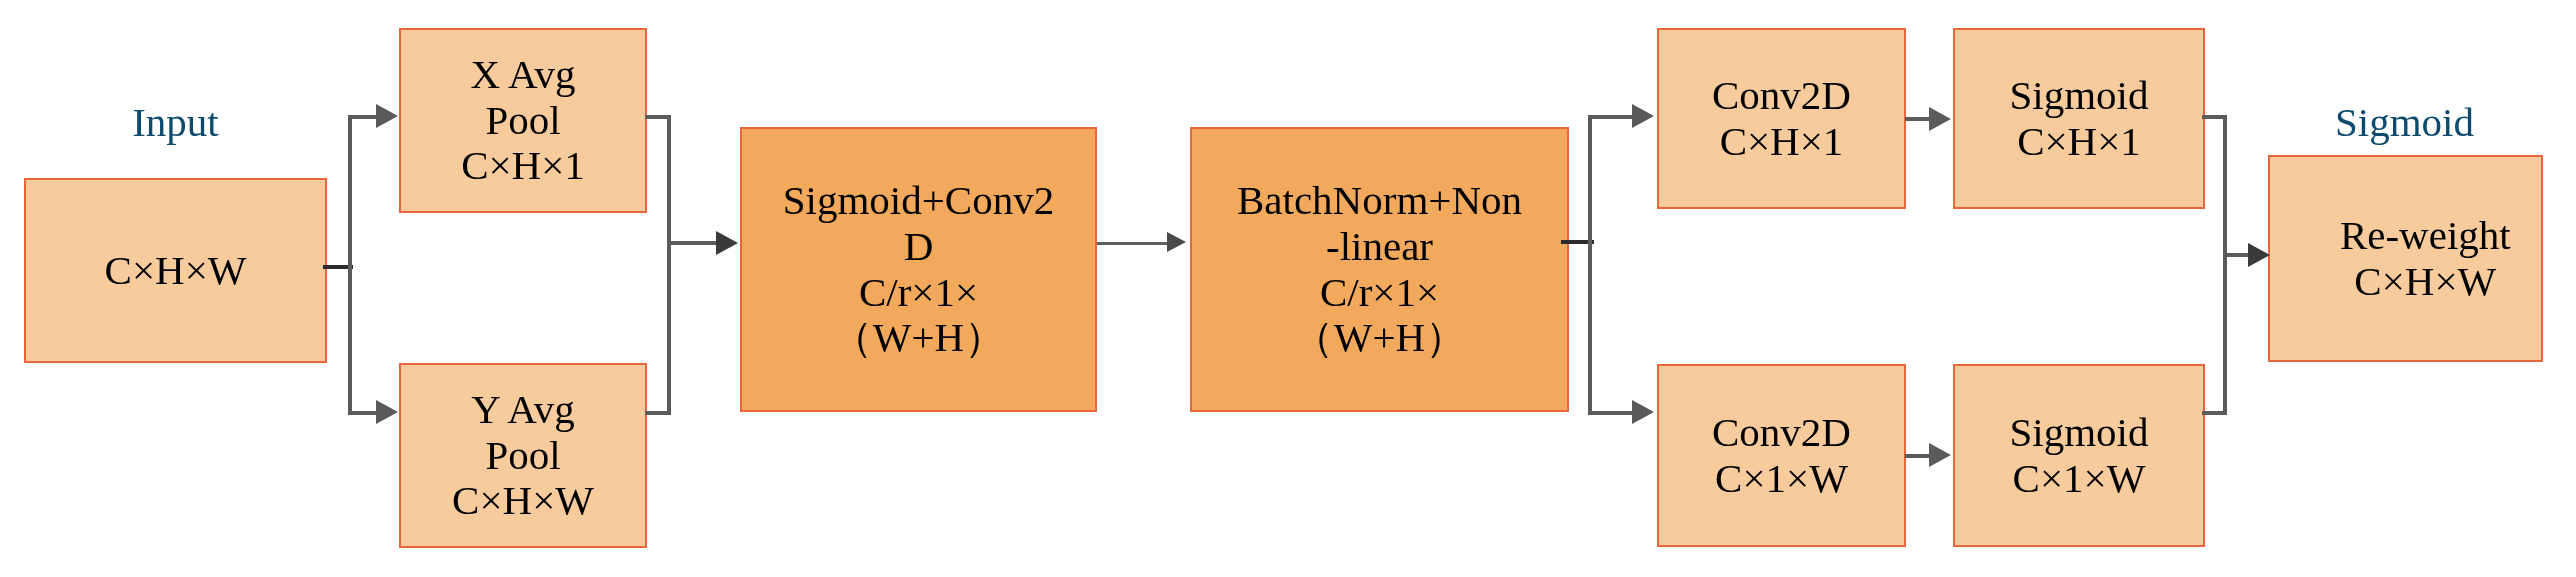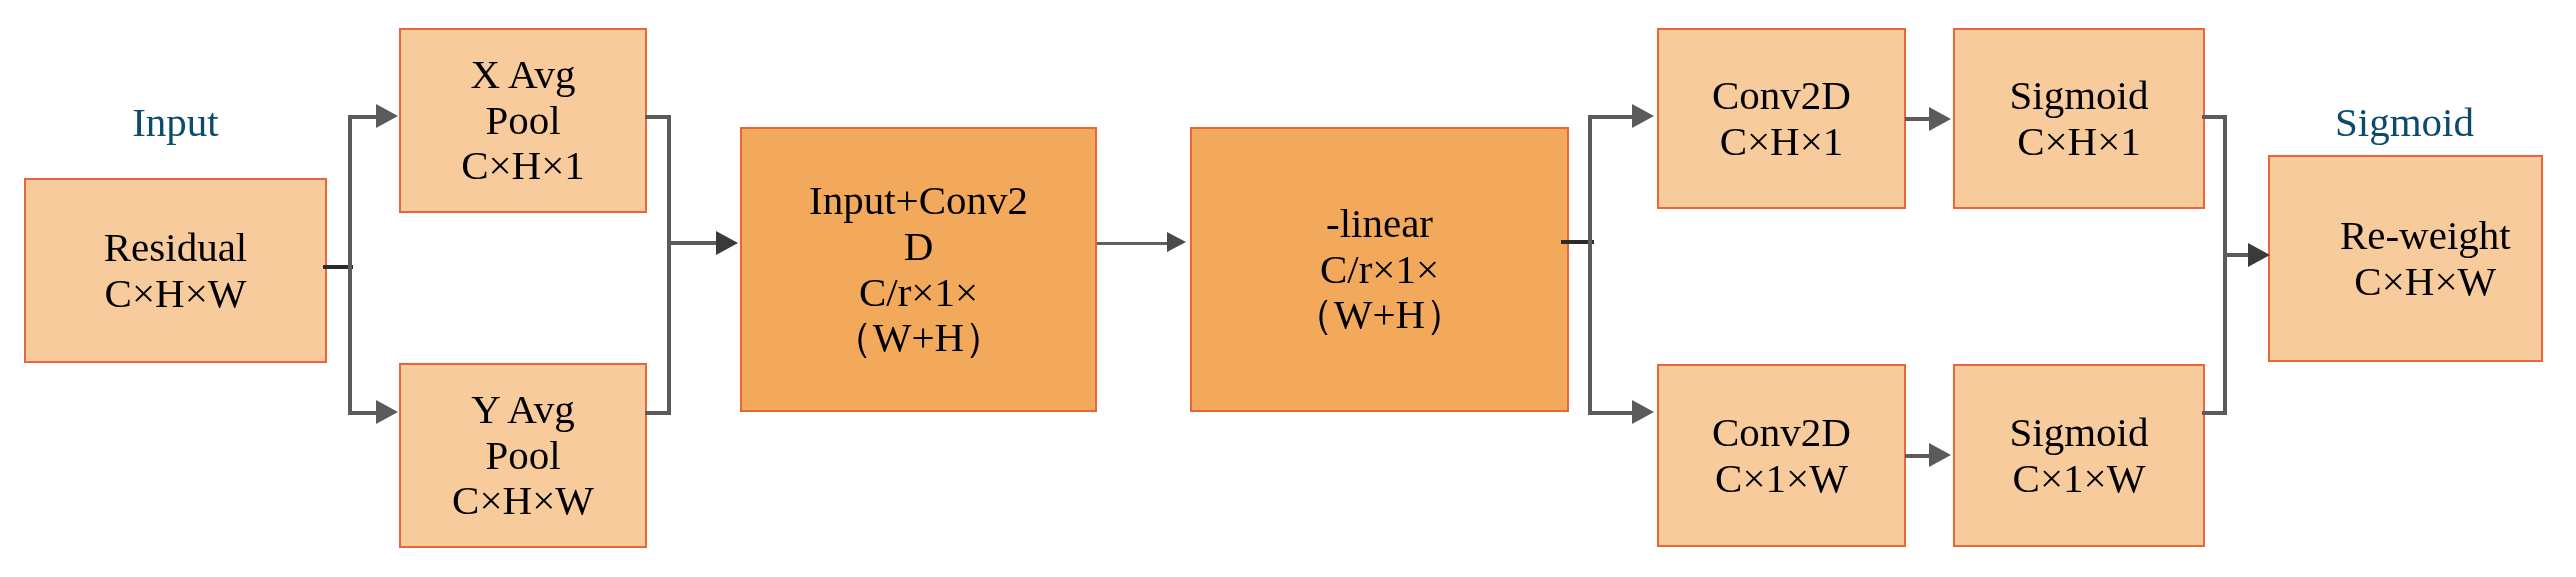--- a/index.html
+++ b/index.html
@@ -82,44 +82,44 @@
 </head>
 <body>
 
 <div id="canvas">
 
   <div class="caption" style="left:24px; top:98px; width:303px;">Input</div>
 
   <div class="caption" style="left:2264px; top:98px; width:281px;">Sigmoid</div>
 
   <div class="node" style="left:24px; top:178px; width:303px; height:185px;">
-    <span class="ln">Residual</span>
     <span class="ln">C×H×W</span>
   </div>
 
   <div class="node" style="left:399px; top:28px; width:248px; height:185px;">
     <span class="ln">X Avg</span>
     <span class="ln">Pool</span>
     <span class="ln">C×H×1</span>
   </div>
 
   <div class="node" style="left:399px; top:363px; width:248px; height:185px;">
     <span class="ln">Y Avg</span>
     <span class="ln">Pool</span>
     <span class="ln">C×H×W</span>
   </div>
 
   <div class="node dark" style="left:740px; top:127px; width:357px; height:285px;">
-    <span class="ln">Input+Conv2</span>
+    <span class="ln">Sigmoid+Conv2</span>
     <span class="ln">D</span>
     <span class="ln">C/r×1×</span>
     <span class="ln">（W+H）</span>
   </div>
 
   <div class="node dark" style="left:1190px; top:127px; width:379px; height:285px;">
+    <span class="ln">BatchNorm+Non</span>
     <span class="ln">-linear</span>
     <span class="ln">C/r×1×</span>
     <span class="ln">（W+H）</span>
   </div>
 
   <div class="node" style="left:1657px; top:28px; width:249px; height:181px;">
     <span class="ln">Conv2D</span>
     <span class="ln">C×H×1</span>
   </div>
 

